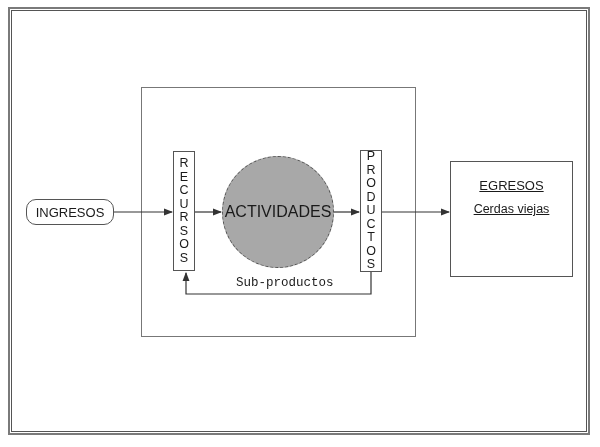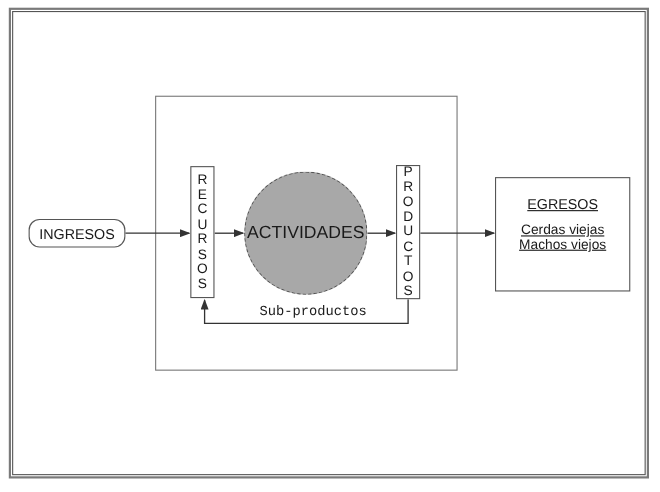--- a/index.html
+++ b/index.html
@@ -8,21 +8,21 @@
   .frame-outer { position: absolute; left: 8px; top: 7px; width: 582px; height: 428px;
                  border: 2px solid #7a7a7a; box-sizing: border-box; }
   .frame-inner { position: absolute; left: 11px; top: 10px; width: 576px; height: 422px;
                  border: 1px solid #555; box-sizing: border-box; }
   .box { position: absolute; border: 1px solid #555; box-sizing: border-box; background: #fff; }
   .system-box { left: 141px; top: 87px; width: 275px; height: 250px; border-color: #777; background: transparent; }
   .ingresos { left: 26px; top: 199px; width: 88px; height: 26px; display:flex; align-items:center; justify-content:center; font-size: 13px; border-radius: 10px; }
   .vert { width: 22px; display:flex; flex-direction:column; align-items:center; justify-content:center; font-size: 12.5px; line-height: 13.5px; }
   .recursos { left: 173px; top: 151px; height: 120px; }
   .productos { left: 360px; top: 150px; height: 122px; }
-  .egresos { left: 450px; top: 161px; width: 123px; height: 104px; text-align:center; font-size: 12.5px; }
+  .egresos { left: 450px; top: 161px; width: 123px; height: 116px; text-align:center; font-size: 12.5px; }
   .egresos .title { margin-top: 16px; text-decoration: underline; font-size: 13px; }
   .egresos .items { margin-top: 10px; line-height: 13px; text-decoration: underline; }
   .circle { position: absolute; left: 222px; top: 156px; width: 112px; height: 112px; border-radius: 50%;
             background: #a8a8a8; border: 1.5px dashed #555; box-sizing: border-box;
             display:flex; align-items:center; justify-content:center; font-size: 16px; font-weight: 500; color:#1a1a1a; }
   .subproductos { position: absolute; left: 236px; top: 276px; font-size: 12.5px; font-family: Liberation Mono, monospace; }
   svg.lines { position: absolute; left: 0; top: 0; }
 </style>
 </head>
 <body>
@@ -75,15 +75,14 @@
   <span>O</span>
   <span>S</span>
 </div>
 
 <div class="subproductos">Sub-productos</div>
 
 <div class="box egresos">
   <div class="title">EGRESOS</div>
   <div class="items">
     <div>Cerdas viejas</div>
-    <div>Machos viejos</div>
   </div>
 </div>
 
 </body></html>

